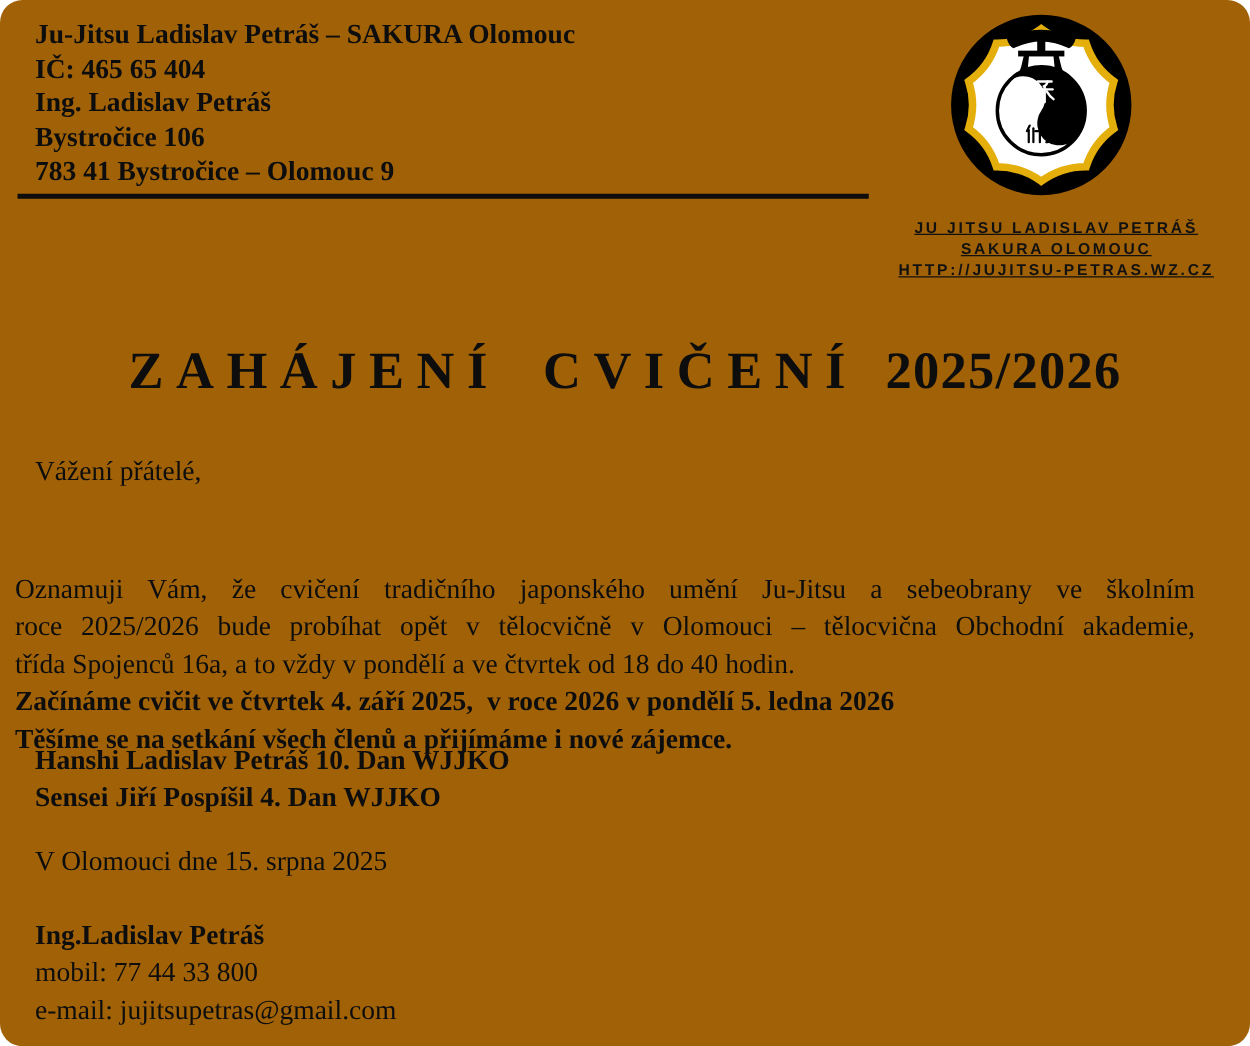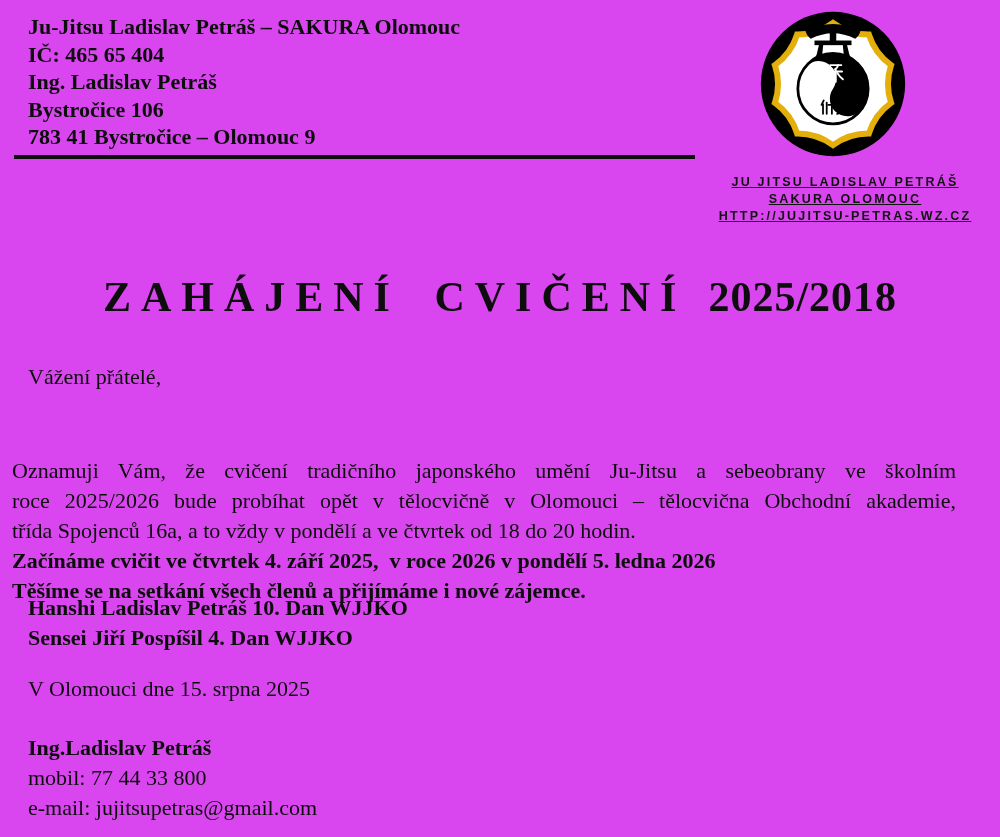--- a/index.html
+++ b/index.html
@@ -1,22 +1,23 @@
 <!DOCTYPE html>
 <html><head>
 <meta charset="utf-8">
 <style>
   html,body { margin:0; padding:0; background:#ffffff; }
   .page {
     position:relative;
     width:1000px; height:837px;
-    background:#d946ef;
+    background:#a16207;
     color:#0d0d0d;
     font-family:"Liberation Serif", serif;
     overflow:hidden;
+    border-radius:18px;
   }
 
   
   .sender {
     position:absolute; left:28px; top:13px;
     font-size:22px; font-weight:bold; line-height:27.5px;
     white-space:nowrap;
   }
   .rule {
     position:absolute; left:14px; top:155px;
@@ -117,29 +118,29 @@
     </svg>
 
     <div class="logo-caption">
       <div>JU JITSU LADISLAV PETRÁŠ</div>
       <div>SAKURA OLOMOUC</div>
       <div>HTTP://JUJITSU-PETRAS.WZ.CZ</div>
     </div>
   </div>
 
   <h1 class="title">
-    <span class="t-main">ZAHÁJENÍ CVIČENÍ</span><span class="t-year">2025/2018</span>
+    <span class="t-main">ZAHÁJENÍ CVIČENÍ</span><span class="t-year">2025/2026</span>
   </h1>
 
   <div class="salutation bodytext">Vážení přátelé,</div>
 
   <div class="para bodytext">
     <span class="jline">Oznamuji Vám, že cvičení tradičního japonského umění Ju-Jitsu a sebeobrany ve školním</span>
     <span class="jline">roce 2025/2026 bude probíhat opět v tělocvičně v Olomouci – tělocvična Obchodní akademie,</span>
-    <span>třída Spojenců 16a, a to vždy v pondělí a ve čtvrtek od 18 do 20 hodin.</span>
+    <span>třída Spojenců 16a, a to vždy v pondělí a ve čtvrtek od 18 do 40 hodin.</span>
     <div class="bold pre">Začínáme cvičit ve čtvrtek 4. září 2025,  v roce 2026 v pondělí 5. ledna 2026</div>
     <div class="bold">Těšíme se na setkání všech členů a přijímáme i nové zájemce.</div>
   </div>
 
   <div class="masters bodytext">
     <div class="bold">Hanshi Ladislav Petráš 10. Dan WJJKO</div>
     <div class="bold">Sensei Jiří Pospíšil 4. Dan WJJKO</div>
   </div>
 
   <div class="dateline bodytext">V Olomouci dne 15. srpna 2025</div>

